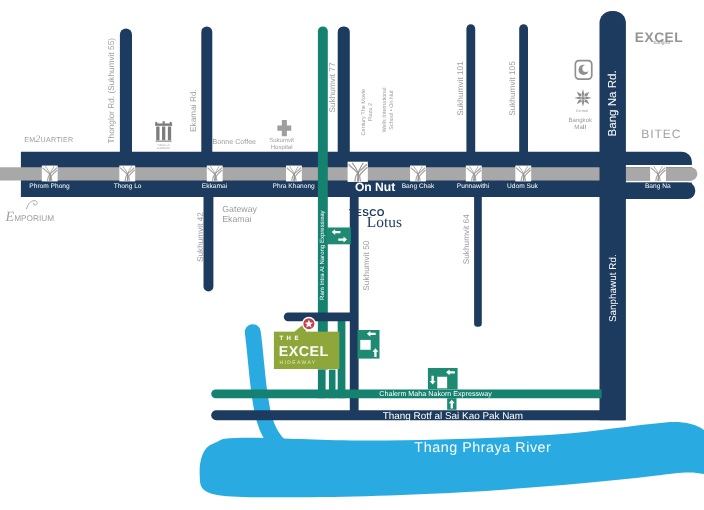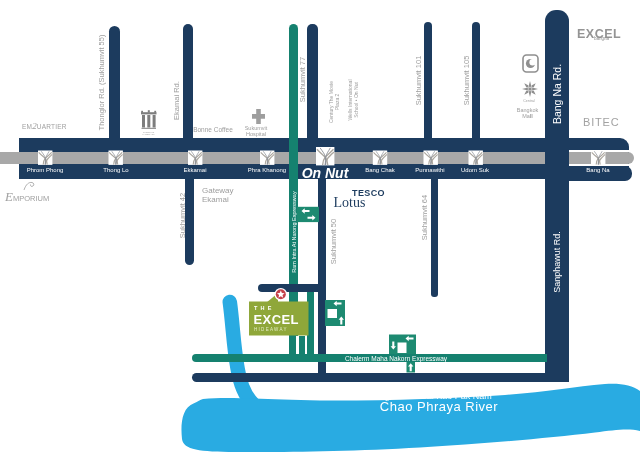--- a/index.html
+++ b/index.html
@@ -73,21 +73,21 @@
   <use href="#arch" transform="translate(372.8,150.5) scale(0.72)"></use>
   <use href="#arch" transform="translate(423.5,150.5) scale(0.72)"></use>
   <use href="#arch" transform="translate(468.5,150.5) scale(0.72)"></use>
   <use href="#arch" transform="translate(591,150.5) scale(0.72)"></use>
 </svg>
 
 <div class="stn" style="left:15px;top:167px;width:60px;font-size:6px;">Phrom Phong</div>
 <div class="stn" style="left:86px;top:167px;width:60px;font-size:6px;">Thong Lo</div>
 <div class="stn" style="left:165px;top:167px;width:60px;font-size:6px;">Ekkamai</div>
 <div class="stn" style="left:237px;top:167px;width:60px;font-size:6px;">Phra Khanong</div>
-<div class="stn" style="left:295px;top:165px;width:60px;font-size:14px;font-weight:bold;font-style:italic;">On Nut</div>
+<div class="stn" style="left:311px;top:165px;width:60px;font-size:11px;font-weight:bold;">On Nut</div>
 <div class="stn" style="left:350px;top:167px;width:60px;font-size:6px;">Bang Chak</div>
 <div class="stn" style="left:400px;top:167px;width:60px;font-size:6px;">Punnawithi</div>
 <div class="stn" style="left:445px;top:167px;width:60px;font-size:6px;">Udom Suk</div>
 <div class="stn" style="left:568px;top:167px;width:60px;font-size:6px;">Bang Na</div>
 
 <div class="vlab rot" style="left:31px;top:77.5px;width:140px;font-size:7.5px;">Thonglor Rd. (Sukhumvit 55)</div>
 <div class="vlab rot" style="left:141px;top:95.5px;width:70px;font-size:7.5px;">Ekamai Rd.</div>
 <div class="vlab rot" style="left:272px;top:74.5px;width:60px;font-size:7.5px;">Sukhumvit 77</div>
 <div class="vlab rot" style="left:148px;top:211px;width:68px;font-size:7.5px;">Sukhumvit 42</div>
 <div class="vlab rot" style="left:299px;top:236.5px;width:68px;font-size:7.5px;">Sukhumvit 50</div>
@@ -116,46 +116,46 @@
   <use href="#arrU" transform="translate(341.3,320.5)"></use>
   <rect x="389" y="334.5" width="27" height="19.5" fill="#1d8a71"></rect>
   <rect x="397.5" y="342.5" width="9" height="10.5" fill="#fff"></rect>
   <use href="#arrU" transform="translate(409.5,338.5) rotate(-90)"></use>
   <use href="#arrU" transform="translate(393.3,345.5) rotate(180)"></use>
   <rect x="406.5" y="362" width="8.5" height="10.5" fill="#1d8a71"></rect>
   <use href="#arrU" transform="translate(410.7,367.3)"></use>
 </svg>
 
 <div class="abs" style="left:321px;top:354.5px;width:150px;font-size:6.5px;color:#fff;text-align:center;white-space:nowrap;">Chalerm Maha Nakorn Expressway</div>
-<div class="abs" style="left:348px;top:391px;width:160px;font-size:9px;color:#fff;text-align:center;white-space:nowrap;">Thang Rotf al Sai Kao Pak Nam</div>
+<div class="abs" style="left:348px;top:373px;width:160px;font-size:9px;color:#fff;white-space:nowrap;">Thang Rotf al Sai Kao Pak Nam</div>
 
 <svg class="abs" style="left:246px;top:285px;" width="70" height="55" viewBox="0 0 70 55">
   <polygon points="20,18 32,8 32,18" fill="#8fa73a"></polygon>
   <rect x="3" y="16.5" width="59.5" height="34" fill="#8fa73a"></rect>
   <circle cx="34.8" cy="9.3" r="6.3" fill="#fff"></circle>
   <circle cx="34.8" cy="9.3" r="5" fill="#c4414a"></circle>
   <path d="M34.8,5.6 L35.9,8.1 L38.6,8.3 L36.5,10.1 L37.2,12.8 L34.8,11.3 L32.4,12.8 L33.1,10.1 L31,8.3 L33.7,8.1 Z" fill="#fff"></path>
   <text x="8" y="24.5" fill="#fff" font-size="5.5" font-weight="bold" letter-spacing="3.2">THE</text>
   <text x="7.5" y="38.5" fill="#fff" font-size="13" font-weight="bold" letter-spacing="0.4">EXCEL</text>
   <text x="8" y="46" fill="#e3ecc4" font-size="4.5" letter-spacing="1.3">HIDEAWAY</text>
 </svg>
 
 <div class="abs" style="left:22px;top:120.5px;width:45px;font-size:6.5px;color:#a0a0a0;letter-spacing:0.2px;white-space:nowrap;">EM<span style="font-size:9px;font-family:'Liberation Serif',serif;font-style:italic;">2</span>UARTIER</div>
 <div class="abs" style="left:5px;top:189px;width:45px;font-size:7.5px;color:#a0a0a0;white-space:nowrap;"><span style="font-size:13px;font-family:'Liberation Serif',serif;font-style:italic;">E</span>MPORIUM</div>
 <div class="abs" style="left:183px;top:126px;width:60px;font-size:6.5px;color:#9d9d9d;text-align:center;">Bonne Coffee</div>
 <div class="abs" style="left:226px;top:125px;width:60px;font-size:5.5px;color:#9d9d9d;text-align:center;line-height:6px;">Sukumvit<br>Hospital</div>
 <div class="abs" style="left:202px;top:186px;width:60px;font-size:8px;color:#9d9d9d;line-height:9px;">Gateway<br>Ekamai</div>
-<div class="abs" style="left:352px;top:187.5px;width:40px;font-size:9px;font-weight:bold;color:#1c3b5e;letter-spacing:0.4px;">TESCO</div>
+<div class="abs" style="left:317px;top:187.5px;width:40px;font-size:9px;font-weight:bold;color:#1c3b5e;letter-spacing:0.4px;">TESCO</div>
 <div class="abs" style="left:333.5px;top:194.5px;width:40px;font-size:14px;color:#1c3b5e;font-family:'Liberation Serif',serif;">Lotus</div>
 <div class="abs" style="left:577px;top:27px;width:45px;font-size:12.5px;font-weight:bold;color:#949494;letter-spacing:0.5px;">EXCEL</div>
 <div class="abs" style="left:594px;top:36px;width:30px;font-size:4.5px;color:#8c8c8c;">bangna</div>
 <div class="abs" style="left:583px;top:116px;width:45px;font-size:11px;color:#a2a2a2;letter-spacing:0.8px;">BITEC</div>
 <div class="abs" style="left:505px;top:107px;width:45px;font-size:5.5px;color:#9d9d9d;text-align:center;line-height:6px;">Bangkok<br>Ma<b>ll</b></div>
 <div class="abs" style="left:506.5px;top:99px;width:45px;font-size:3.5px;color:#9d9d9d;text-align:center;">Central</div>
-<div class="abs" style="left:374px;top:399px;width:130px;font-size:13px;color:#fff;letter-spacing:0.5px;text-align:center;white-space:nowrap;">Chao Phraya River</div>
+<div class="abs" style="left:374px;top:399px;width:130px;font-size:13px;color:#fff;letter-spacing:0.5px;text-align:center;white-space:nowrap;">Thang Phraya River</div>
 
 <svg class="abs" style="left:22px;top:181px;" width="14" height="10" viewBox="0 0 14 10">
   <path d="M2,9 C4,3 7,1 10,1.5 C12,2 12.5,4 11,5 C9.5,6 8,5 8.5,3.5" fill="none" stroke="#a8a8a8" stroke-width="0.9"></path>
 </svg>
 
 <svg class="abs" style="left:252px;top:108.5px;" width="13" height="15" viewBox="0 0 13 15">
   <path d="M4.2,0 L8.8,0 L8.8,5 L13,5 L13,9.8 L8.8,9.8 L8.8,15 L4.2,15 L4.2,9.8 L0,9.8 L0,5 L4.2,5 Z" fill="#9e9e9e"></path>
 </svg>
 
 <svg class="abs" style="left:140px;top:110px;" width="18" height="26" viewBox="0 0 18 26">

